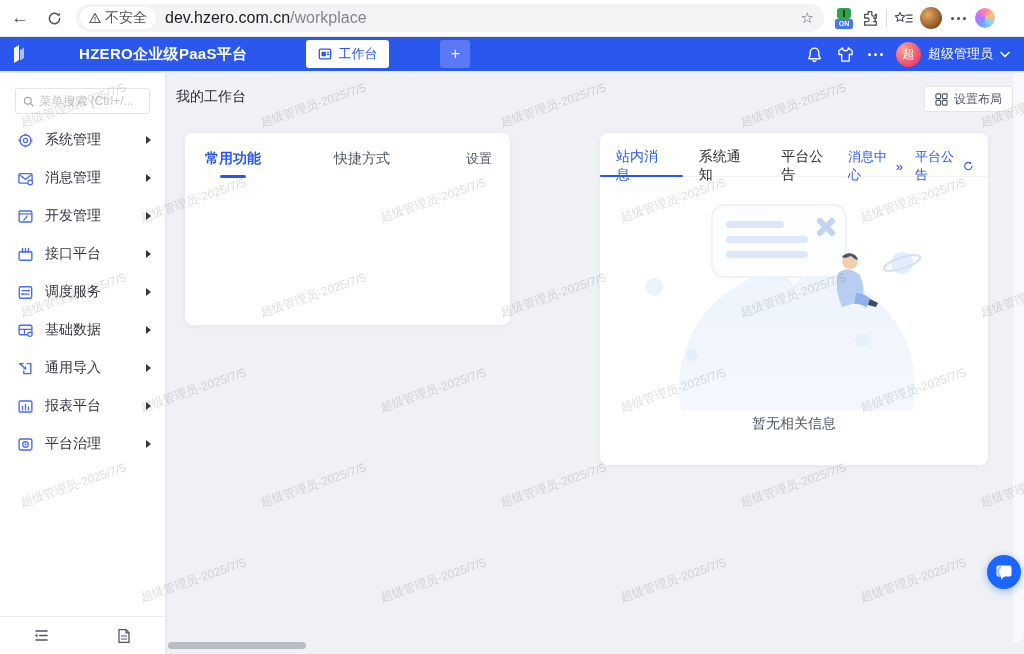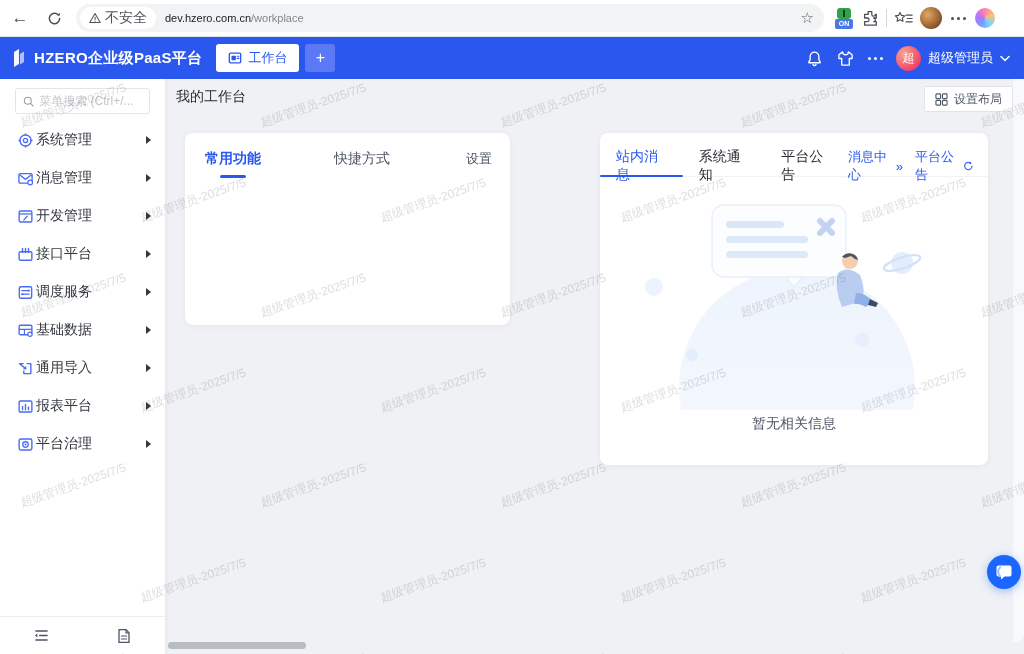--- a/index.html
+++ b/index.html
@@ -4,57 +4,57 @@
 <style>
   * { margin:0; padding:0; box-sizing:border-box; }
   html,body { width:1024px; height:654px; overflow:hidden; }
   body { font-family:"Liberation Sans","DejaVu Sans",sans-serif; background:#eff1f4; position:relative; }
 
   
   .browser-bar { position:absolute; top:0; left:0; width:1024px; height:37px; background:#fff; border-bottom:1px solid #e4e6e8; display:flex; align-items:center; z-index:10; }
   .nav-btn { width:28px; height:28px; display:flex; align-items:center; justify-content:center; color:#4a4f55; font-size:17px; border-radius:50%; margin-left:6px; cursor:pointer; }
   .omnibox { height:28px; background:#f1f3f4; border-radius:14px; flex:0 0 auto; width:748px; margin-left:8px; display:flex; align-items:center; padding:0 10px 0 4px; }
   .sec-chip { display:flex; align-items:center; gap:4px; background:#fff; border-radius:12px; height:22px; padding:0 9px; color:#50555b; font-size:14px; }
-  .url { font-size:11px; color:#202124; margin-left:9px; white-space:nowrap; }
+  .url { font-size:16px; color:#202124; margin-left:9px; white-space:nowrap; }
   .url .path { color:#83878c; }
   .omni-spacer { flex:1; }
   .star { color:#5f6368; font-size:15px; }
   .tb-icons { display:flex; align-items:center; gap:7px; margin-left:10px; }
   .ext-on { width:20px; height:22px; position:relative; }
   .ext-on .blk { position:absolute; top:1px; left:3px; width:14px; height:11px; background:#30a24c; border-radius:3px; }
   .ext-on .blk:after { content:""; position:absolute; left:6px; top:2px; width:2px; height:7px; background:#0d3f1c; }
   .ext-on .on { position:absolute; bottom:0; left:1px; width:18px; height:10px; background:#4b78e8; color:#fff; border-radius:2px; font-size:7px; font-weight:bold; text-align:center; line-height:10px; }
   .divider-v { width:1px; height:18px; background:#d5d8db; }
   .avatar-cat { width:22px; height:22px; border-radius:50%; background:radial-gradient(circle at 35% 35%, #e2a963, #8a5326 70%, #4f2c12); }
   .dots { display:flex; gap:3px; align-items:center; padding:0 2px; }
   .dots i { width:3px; height:3px; border-radius:50%; background:#4a4f55; }
   .copilot { width:20px; height:20px; border-radius:50%; background:conic-gradient(from 210deg,#7a9bff,#b473ff,#ff7fae,#ffc06e,#7fd4ff,#7a9bff); }
 
   
-  .app-header { position:absolute; top:37px; left:0; width:1024px; height:42px; background:#2a58ef; display:flex; align-items:center; z-index:10; }
+  .app-header { position:absolute; top:37px; left:0; width:1024px; height:34px; background:#2a58ef; display:flex; align-items:center; z-index:10;gap:45px; }
   .logo-mark { margin-left:12px; }
   .app-title { color:#fff; font-size:15px; font-weight:600; margin-left:8px; letter-spacing:.3px; }
   .hdr-tab { margin-left:14px; height:28px; background:#fff; border-radius:3px; display:flex; align-items:center; gap:6px; padding:0 12px; color:#2a58ef; font-size:13px; cursor:pointer; }
   .hdr-add { margin-left:6px; width:30px; height:28px; background:#5b79f4; border-radius:3px; color:#fff; font-size:16px; display:flex; align-items:center; justify-content:center; cursor:pointer; }
   .hdr-right { margin-left:auto; display:flex; align-items:center; gap:13px; padding-right:14px; }
   .hdr-ico { display:flex; align-items:center; justify-content:center; cursor:pointer; }
   .hdr-dots { display:flex; gap:3px; cursor:pointer; }
   .hdr-dots i { width:3px; height:3px; border-radius:50%; background:#fff; }
   .user-chip { display:flex; align-items:center; gap:7px; cursor:pointer; }
   .user-avatar { width:25px; height:25px; border-radius:50%; background:radial-gradient(circle at 30% 28%, #fba28b, #ee3d68 78%); color:#fff; font-size:12px; display:flex; align-items:center; justify-content:center; }
   .user-name { color:#fff; font-size:13px; }
 
   
   .sidebar { position:absolute; top:73px; left:0; width:165px; bottom:0; background:#fff; box-shadow:1px 0 4px rgba(0,0,0,.05); z-index:5; }
   .menu-search { position:absolute; top:15px; left:15px; width:135px; height:26px; border:1px solid #e3e5e9; border-radius:3px; display:flex; align-items:center; padding:0 7px; gap:5px; background:#fff; }
   .menu-search input { border:none; outline:none; width:100%; font-size:12px; color:#333; background:transparent; font-family:inherit; }
   .menu-search input::placeholder { color:#c2c6cc; }
   .menu-list { position:absolute; top:48px; left:0; right:0; }
   .menu-item { height:38px; display:flex; align-items:center; padding:0 14px 0 17px; cursor:pointer; }
-  .menu-item .mi-label { font-size:14px; color:#333740; margin-left:2px; flex:1; }
+  .menu-item .mi-label { font-size:14px; color:#333740; margin-left:11px; flex:1; }
   .caret-r { width:0; height:0; border-left:5px solid #33373d; border-top:4px solid transparent; border-bottom:4px solid transparent; }
   .side-foot { position:absolute; left:0; right:0; bottom:0; height:38px; border-top:1px solid #ededee; display:flex; align-items:center; }
   .side-foot .f-ico { flex:1; display:flex; justify-content:center; cursor:pointer; }
 
   
   .main { position:absolute; top:73px; left:165px; right:0; bottom:0; background:#eff1f4; }
   .page-title { position:absolute; top:15px; left:11px; font-size:14px; font-weight:500; color:#2b2f36; }
   .layout-btn { position:absolute; top:13px; right:11px; height:26px; background:#fff; border:1px solid #e2e4e8; border-radius:2px; display:flex; align-items:center; gap:6px; padding:0 10px; font-size:12px; color:#4e5665; cursor:pointer; }
 
   .card { position:absolute; background:#fff; border-radius:8px; box-shadow:0 1px 6px rgba(31,35,41,.05); }

